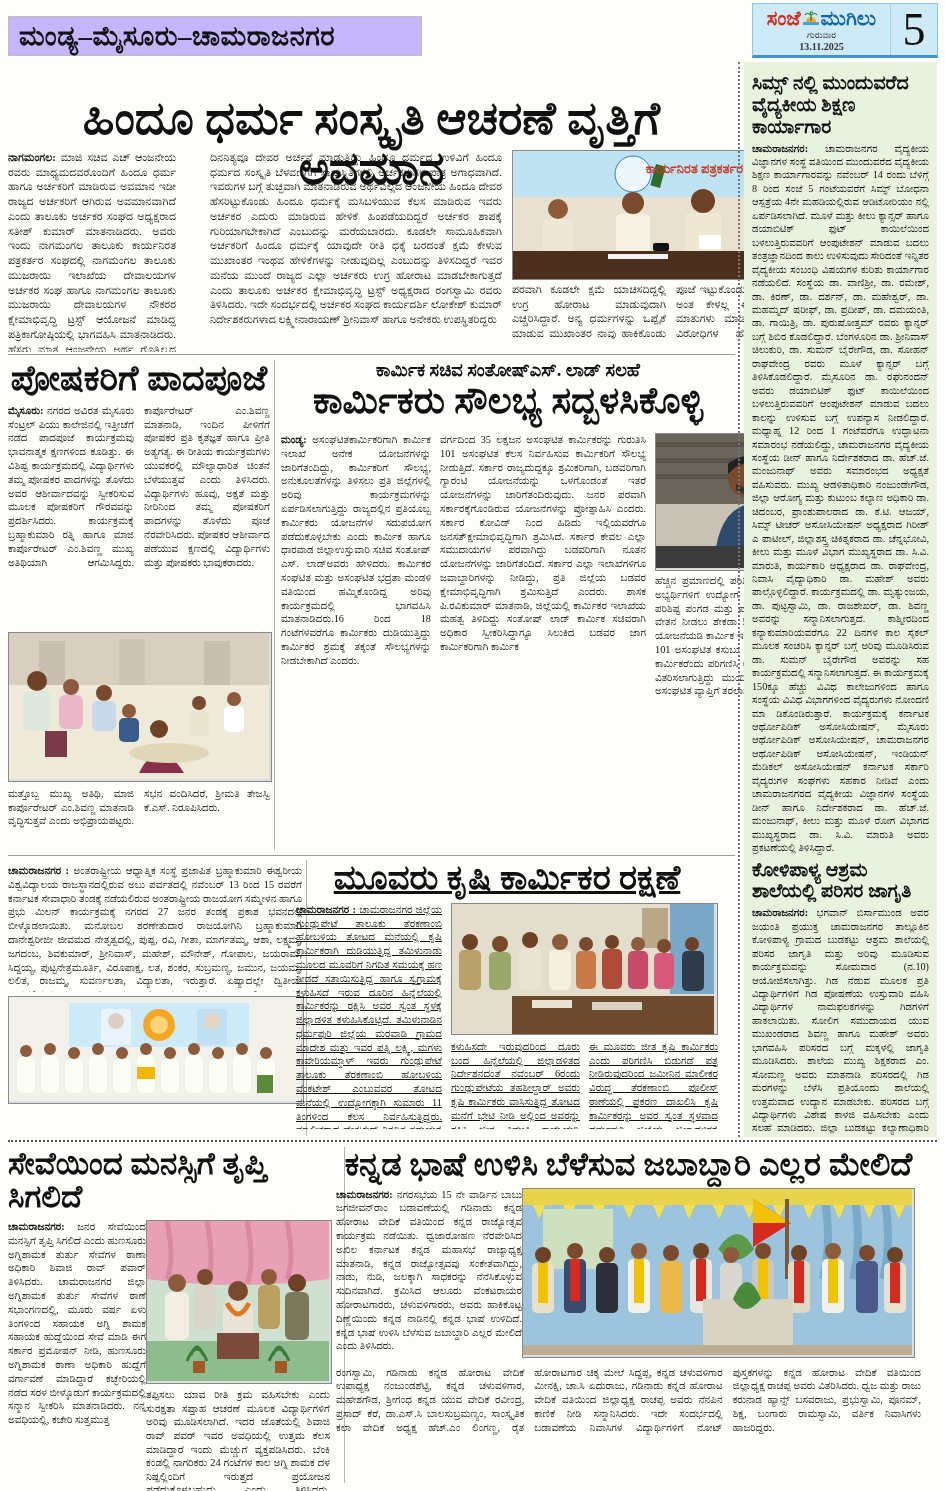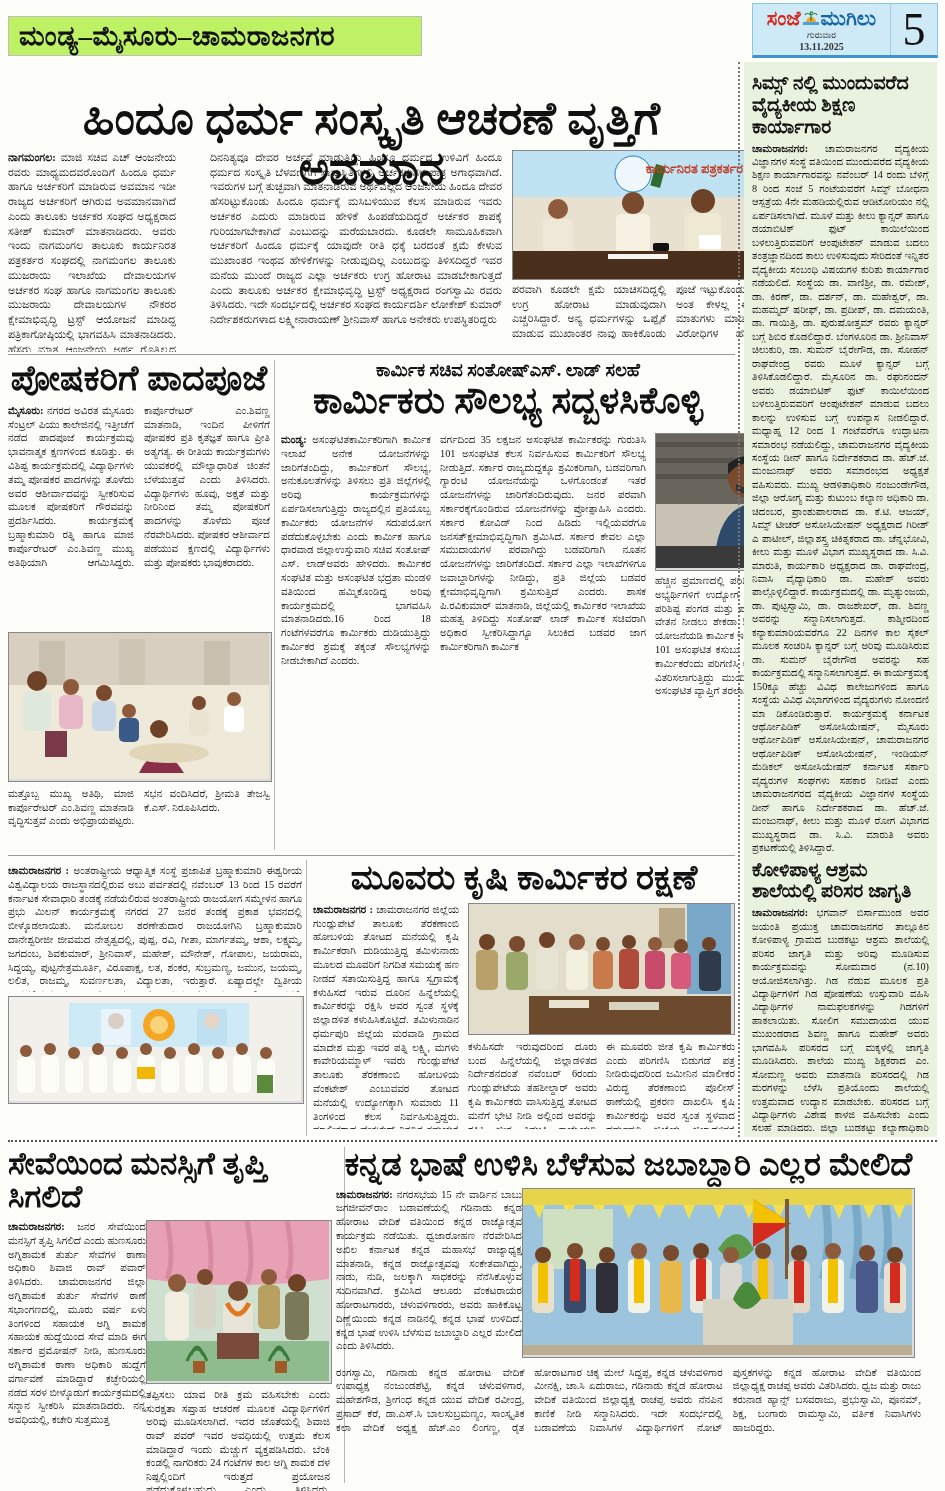--- a/index.html
+++ b/index.html
@@ -1,19 +1,19 @@
 <!DOCTYPE html>
 <html><head>
 <meta charset="utf-8">
 <style>
   html,body{margin:0;padding:0;background:#9a9a9a;}
   .page{position:relative;width:945px;height:1491px;background:#fdfdfa;margin:0 auto;overflow:hidden;
         font-family:"Liberation Serif","DejaVu Serif",serif;color:#111;}
   
-  .strapline{position:absolute;left:8px;top:16px;width:414px;height:40px;background:#bef264;
+  .strapline{position:absolute;left:8px;top:16px;width:414px;height:40px;background:#c4b5fd;
              border:1px solid #bdbdbd;display:flex;align-items:center;padding-left:10px;box-sizing:border-box;
              font-size:27px;font-weight:700;letter-spacing:.5px;}
   .masthead{position:absolute;left:752px;top:3px;width:186px;height:55px;background:#cfeaf7;
             border:1px solid #8cc6e6;border-bottom:3px solid #3f93cc;display:flex;box-sizing:border-box;}
   .mast-left{flex:1;display:flex;flex-direction:column;align-items:center;justify-content:center;border-right:1px solid #9fd0ea;}
   .mast-name{display:flex;align-items:center;gap:2px;font-family:"DejaVu Sans","Liberation Sans",sans-serif;
              font-weight:700;font-size:20px;line-height:1;}
   .mast-red{color:#d42b1e;} .mast-blue{color:#1466a8;}
   .mast-day{font-size:9px;margin-top:2px;color:#222;}
   .mast-date{font-size:10px;font-weight:700;color:#333;}
@@ -225,21 +225,21 @@
             <circle cx="257" cy="56" r="6"></circle>
         </g>
         <rect x="128" y="70" width="18" height="12" fill="#f2b705"></rect>
         <rect x="248" y="78" width="16" height="18" fill="#5a8a3a"></rect>
       </svg>
     </div>
   </div>
 
   <div class="vrule" style="left:306px;top:860px;height:276px;"></div>
 
-  <div class="art" style="left:313px;top:860px;width:422px;height:278px;">
+  <div class="art" style="left:296px;top:860px;width:422px;height:278px;text-decoration:underline;">
     <div class="hl" style="font-size:34px;text-align:center;">ಮೂವರು ಕೃಷಿ ಕಾರ್ಮಿಕರ ರಕ್ಷಣೆ</div>
     <div style="display:grid;grid-template-columns:146px 1fr 1fr;grid-template-rows:132px 1fr;column-gap:9px;row-gap:5px;margin-top:6px;height:226px;">
       <div class="body small" style="grid-row:1/3;">
         <b class="dl">ಚಾಮರಾಜನಗರ :</b>
         <span>ಚಾಮರಾಜನಗರ ಜಿಲ್ಲೆಯ ಗುಂಡ್ಲುಪೇಟೆ ತಾಲೂಕು ತೆರಕಣಾಂಬಿ ಹೋಬಳಿಯ ತೋಟದ ಮನೆಯಲ್ಲಿ ಕೃಷಿ ಕಾರ್ಮಿಕರಾಗಿ ದುಡಿಯುತ್ತಿದ್ದ ತಮಿಳುನಾಡು ಮೂಲದ ಮೂವರಿಗೆ ನಿಗದಿತ ಸಮಯಕ್ಕೆ ಹಣ ನೀಡದೆ ಸತಾಯಿಸುತ್ತಿದ್ದ ಹಾಗೂ ಸ್ವಗ್ರಾಮಕ್ಕೆ ಕಳುಹಿಸದೆ ಇರುವ ದೂರಿನ ಹಿನ್ನೆಲೆಯಲ್ಲಿ ಕಾರ್ಮಿಕರನ್ನು ರಕ್ಷಿಸಿ ಅವರ ಸ್ವಂತ ಸ್ಥಳಕ್ಕೆ ಜಿಲ್ಲಾಡಳಿತ ಕಳುಹಿಸಿಕೊಟ್ಟಿದೆ. ತಮಿಳುನಾಡಿನ ಧರ್ಮಪುರಿ ಜಿಲ್ಲೆಯ ಮರವಾಡಿ ಗ್ರಾಮದ ಮಾದೇಶ ಮತ್ತು ಇವರ ಪತ್ನಿ ಲಕ್ಷ್ಮಿ, ಮಗಳು ಕಾವೇರಿಯಮ್ಮಾಳ್ ಇವರು ಗುಂಡ್ಲುಪೇಟೆ ತಾಲೂಕು ತೆರಕಣಾಂಬಿ ಹೋಬಳಿಯ ವೆಂಕಟೇಶ್ ಎಂಬುವವರ ತೋಟದ ಮನೆಯಲ್ಲಿ ಉದ್ಯೋಗಕ್ಕಾಗಿ ಸುಮಾರು 11 ತಿಂಗಳಿಂದ ಕೆಲಸ ನಿರ್ವಹಿಸುತ್ತಿದ್ದರು. ಮಾಲೀಕರಾದ ವೆಂಕಟೇಶ್ ನಿಗದಿತ ಸಮಯಕ್ಕೆ ದುಡಿದ ಹಣ ನೀಡದೇ ಸತಾಯಿಸುತ್ತಿದ್ದುದರಿಂದ ಮತ್ತು ಸ್ವಗ್ರಾಮಕ್ಕೆ</span>
       </div>
       <div class="photo" style="grid-column:2/4;width:100%;height:132px;box-sizing:border-box;">
         <svg width="262" height="130" viewBox="0 0 262 130" preserveAspectRatio="none">
           <rect width="262" height="130" fill="#e3ddcc"></rect>
           <rect x="218" y="0" width="44" height="90" fill="#7aa8c8"></rect>

